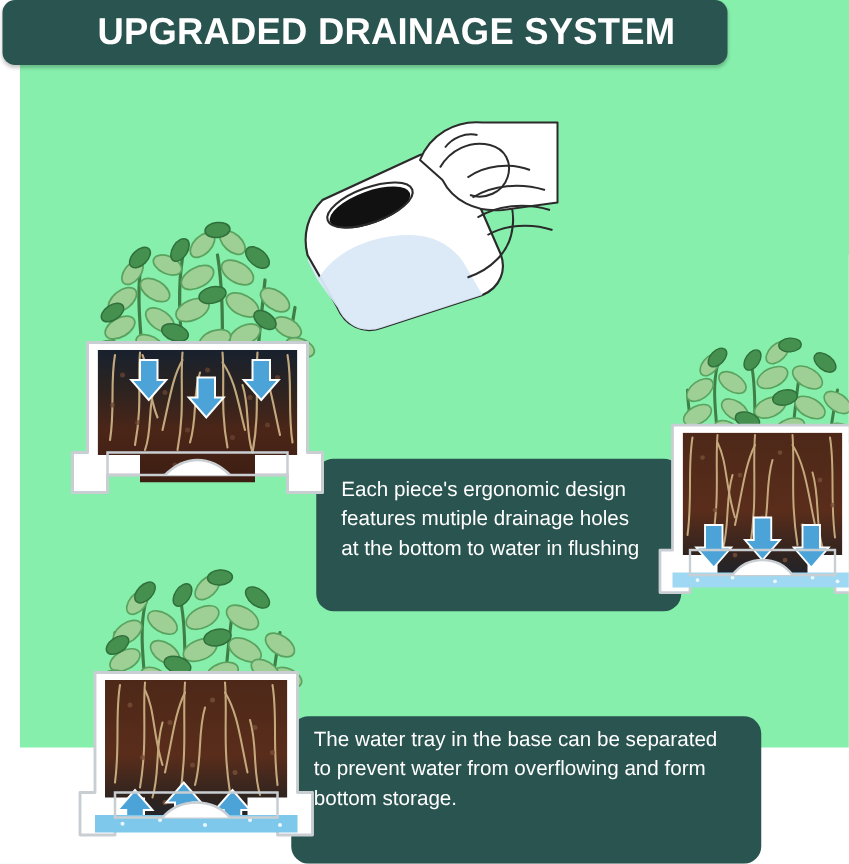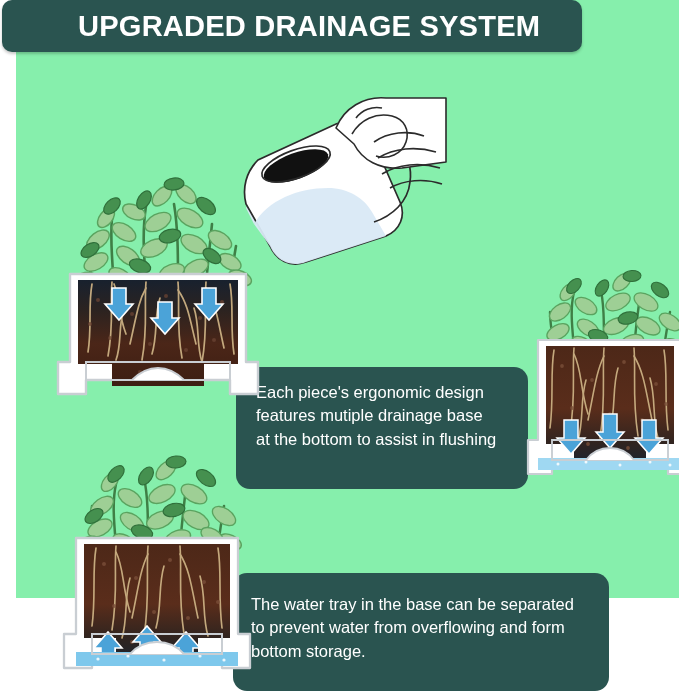--- a/index.html
+++ b/index.html
@@ -50,34 +50,34 @@
   .callout {
     position: absolute;
     background: #2a5450;
     border-radius: 14px;
     color: #ffffff;
     padding: 14px 16px 14px 20px;
     font-size: 16.5px;
     line-height: 1.42;
   }
   #callout-1 {
-    left: 220px;
+    left: 237px;
     top: 367px;
     width: 292px;
     height: 122px;
     z-index: 2;
   }
   #callout-2 {
     left: 217px;
     top: 573px;
     width: 376px;
     height: 118px;
     z-index: 2;
     padding-left: 18px;
-    padding-top: 20px;
+    padding-top: 8px;
   }
   .callout p { margin: 0; }
 
   
   .planter { position: absolute; }
   #planter-top-left   { left: 38px;  top: 148px; width: 208px; height: 252px; z-index: 3; }
   #planter-right      { left: 508px; top: 268px; width: 172px; height: 232px; z-index: 3; }
   #planter-bottom-left{ left: 44px;  top: 452px; width: 194px; height: 239px; z-index: 3; }
 
   
@@ -96,22 +96,22 @@
 <body>
 
 <div id="scene">
 
   <div id="title-banner">
     <div id="title-text">UPGRADED DRAINAGE SYSTEM</div>
   </div>
 
   <div class="callout" id="callout-1">
     <p>Each piece's ergonomic design</p>
-    <p>features mutiple drainage base</p>
-    <p>at the bottom to assist in flushing</p>
+    <p>features mutiple drainage holes</p>
+    <p>at the bottom to water in flushing</p>
   </div>
 
   <div class="callout" id="callout-2">
     <p>The water tray in the base can be separated</p>
     <p>to prevent water from overflowing and form</p>
     <p>bottom storage.</p>
   </div>
 
   <div class="planter" id="planter-top-left">
     <svg viewBox="0 0 208 252" width="208" height="252">

